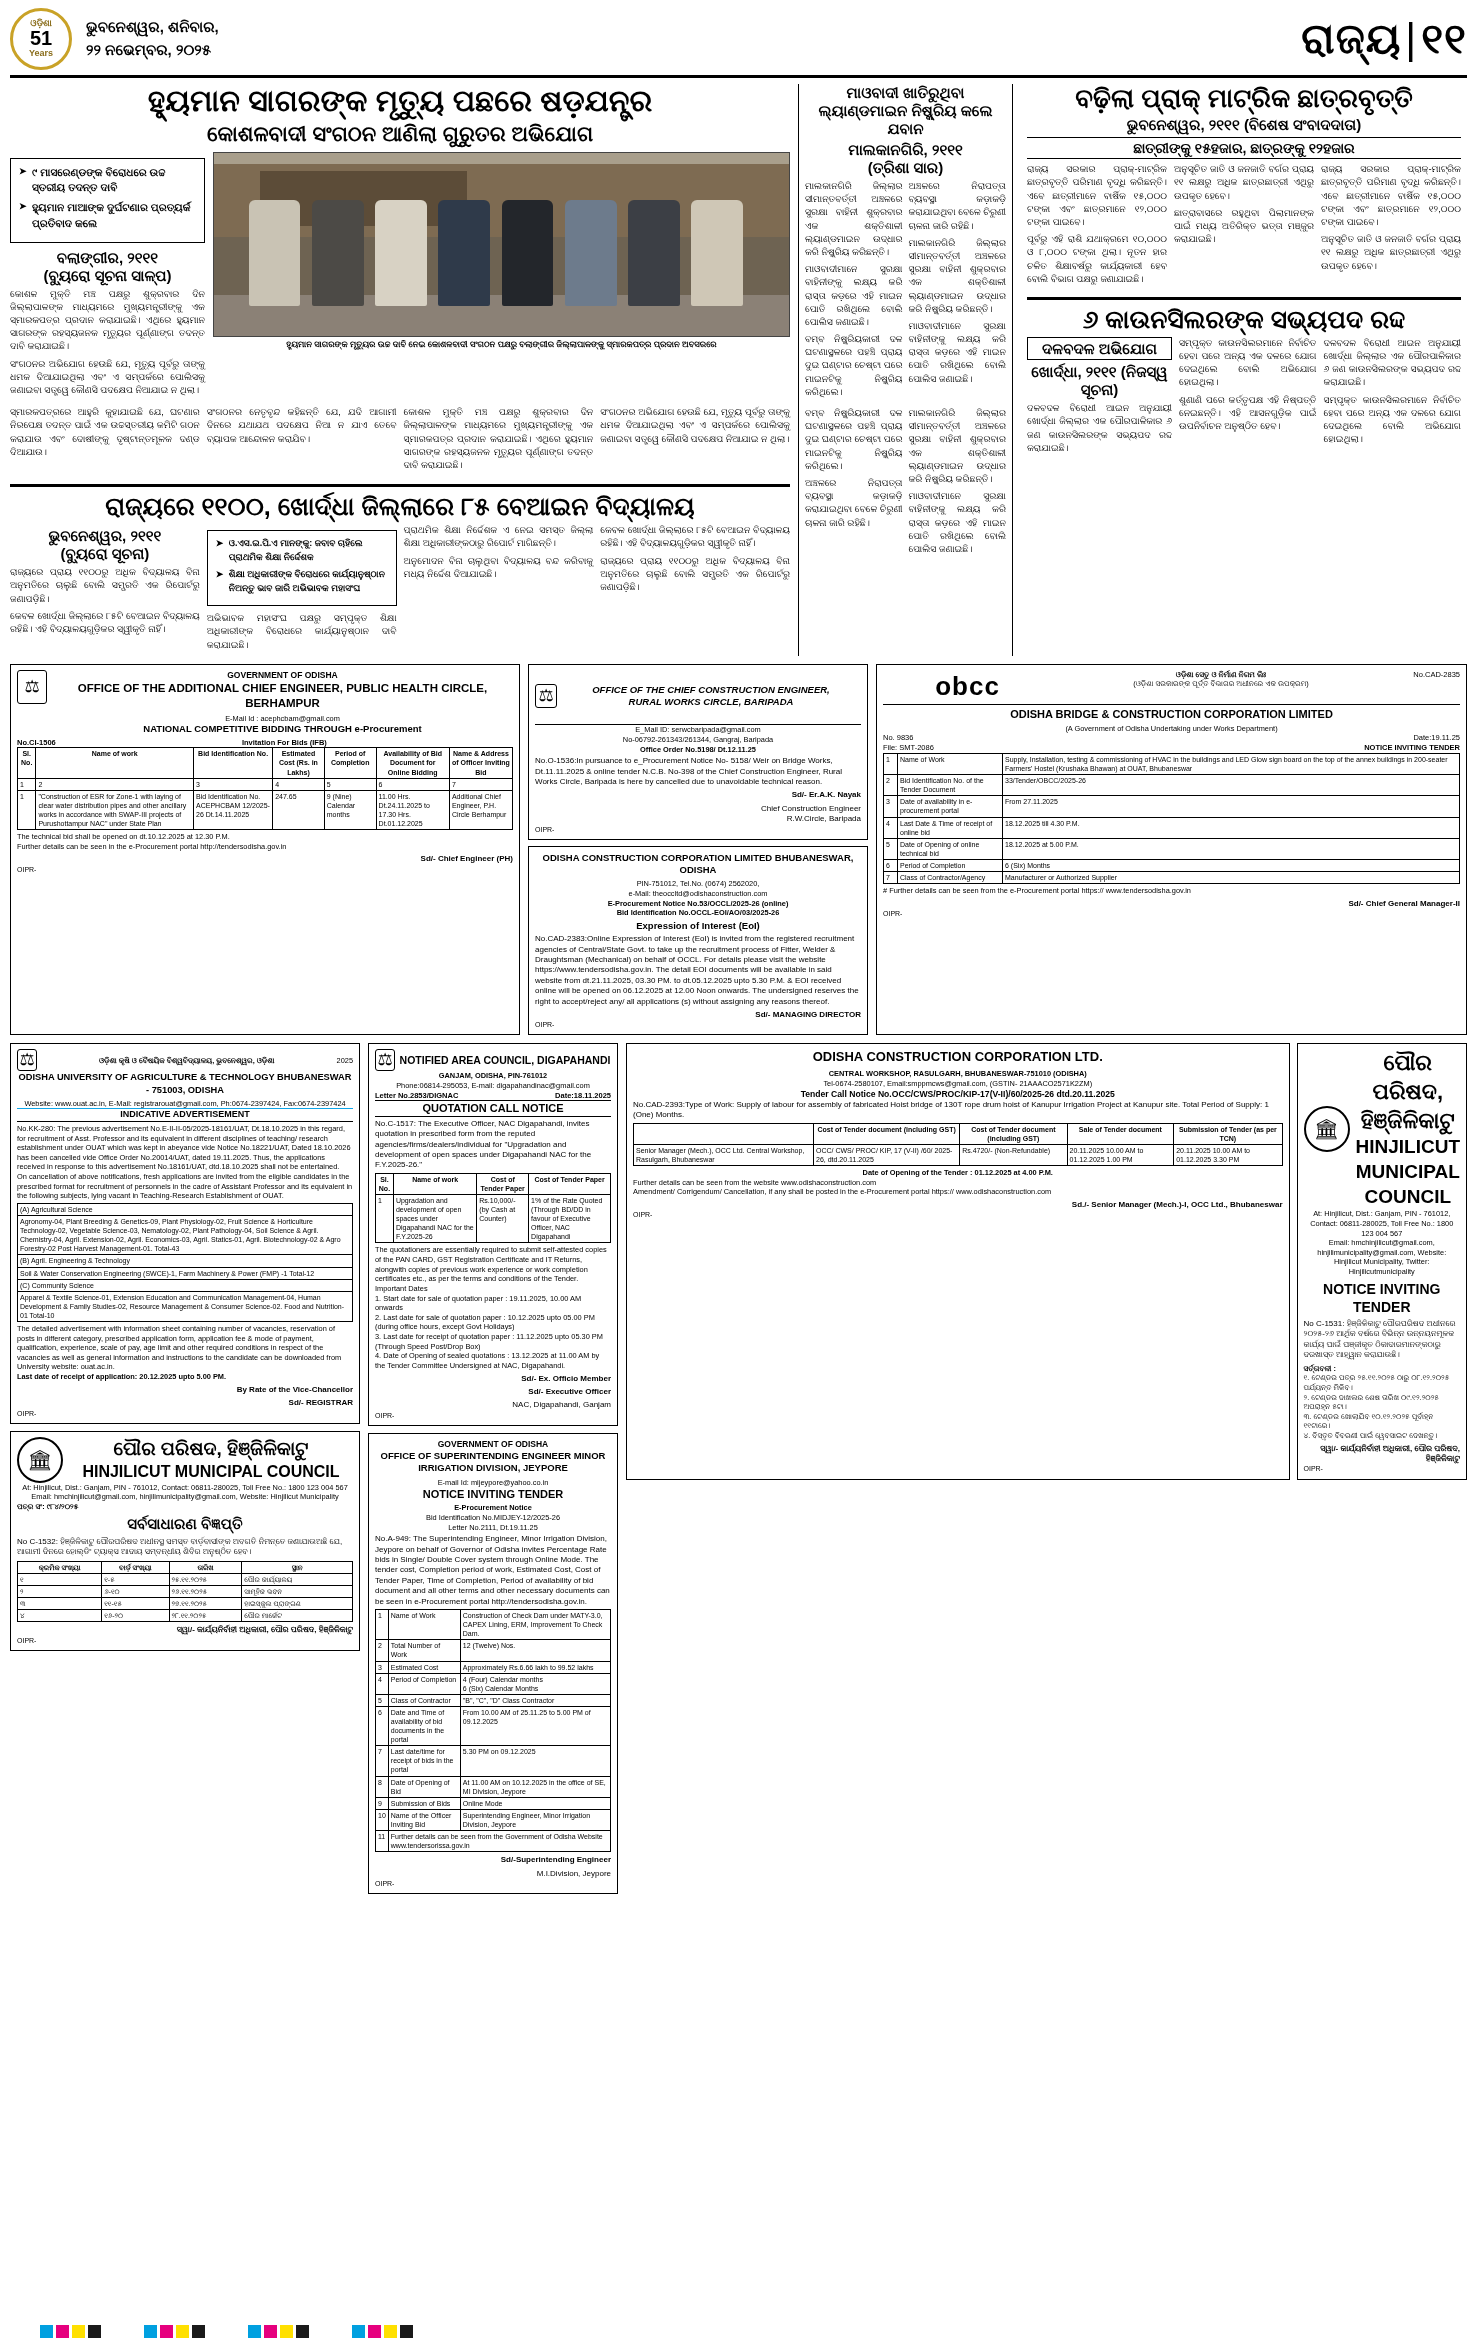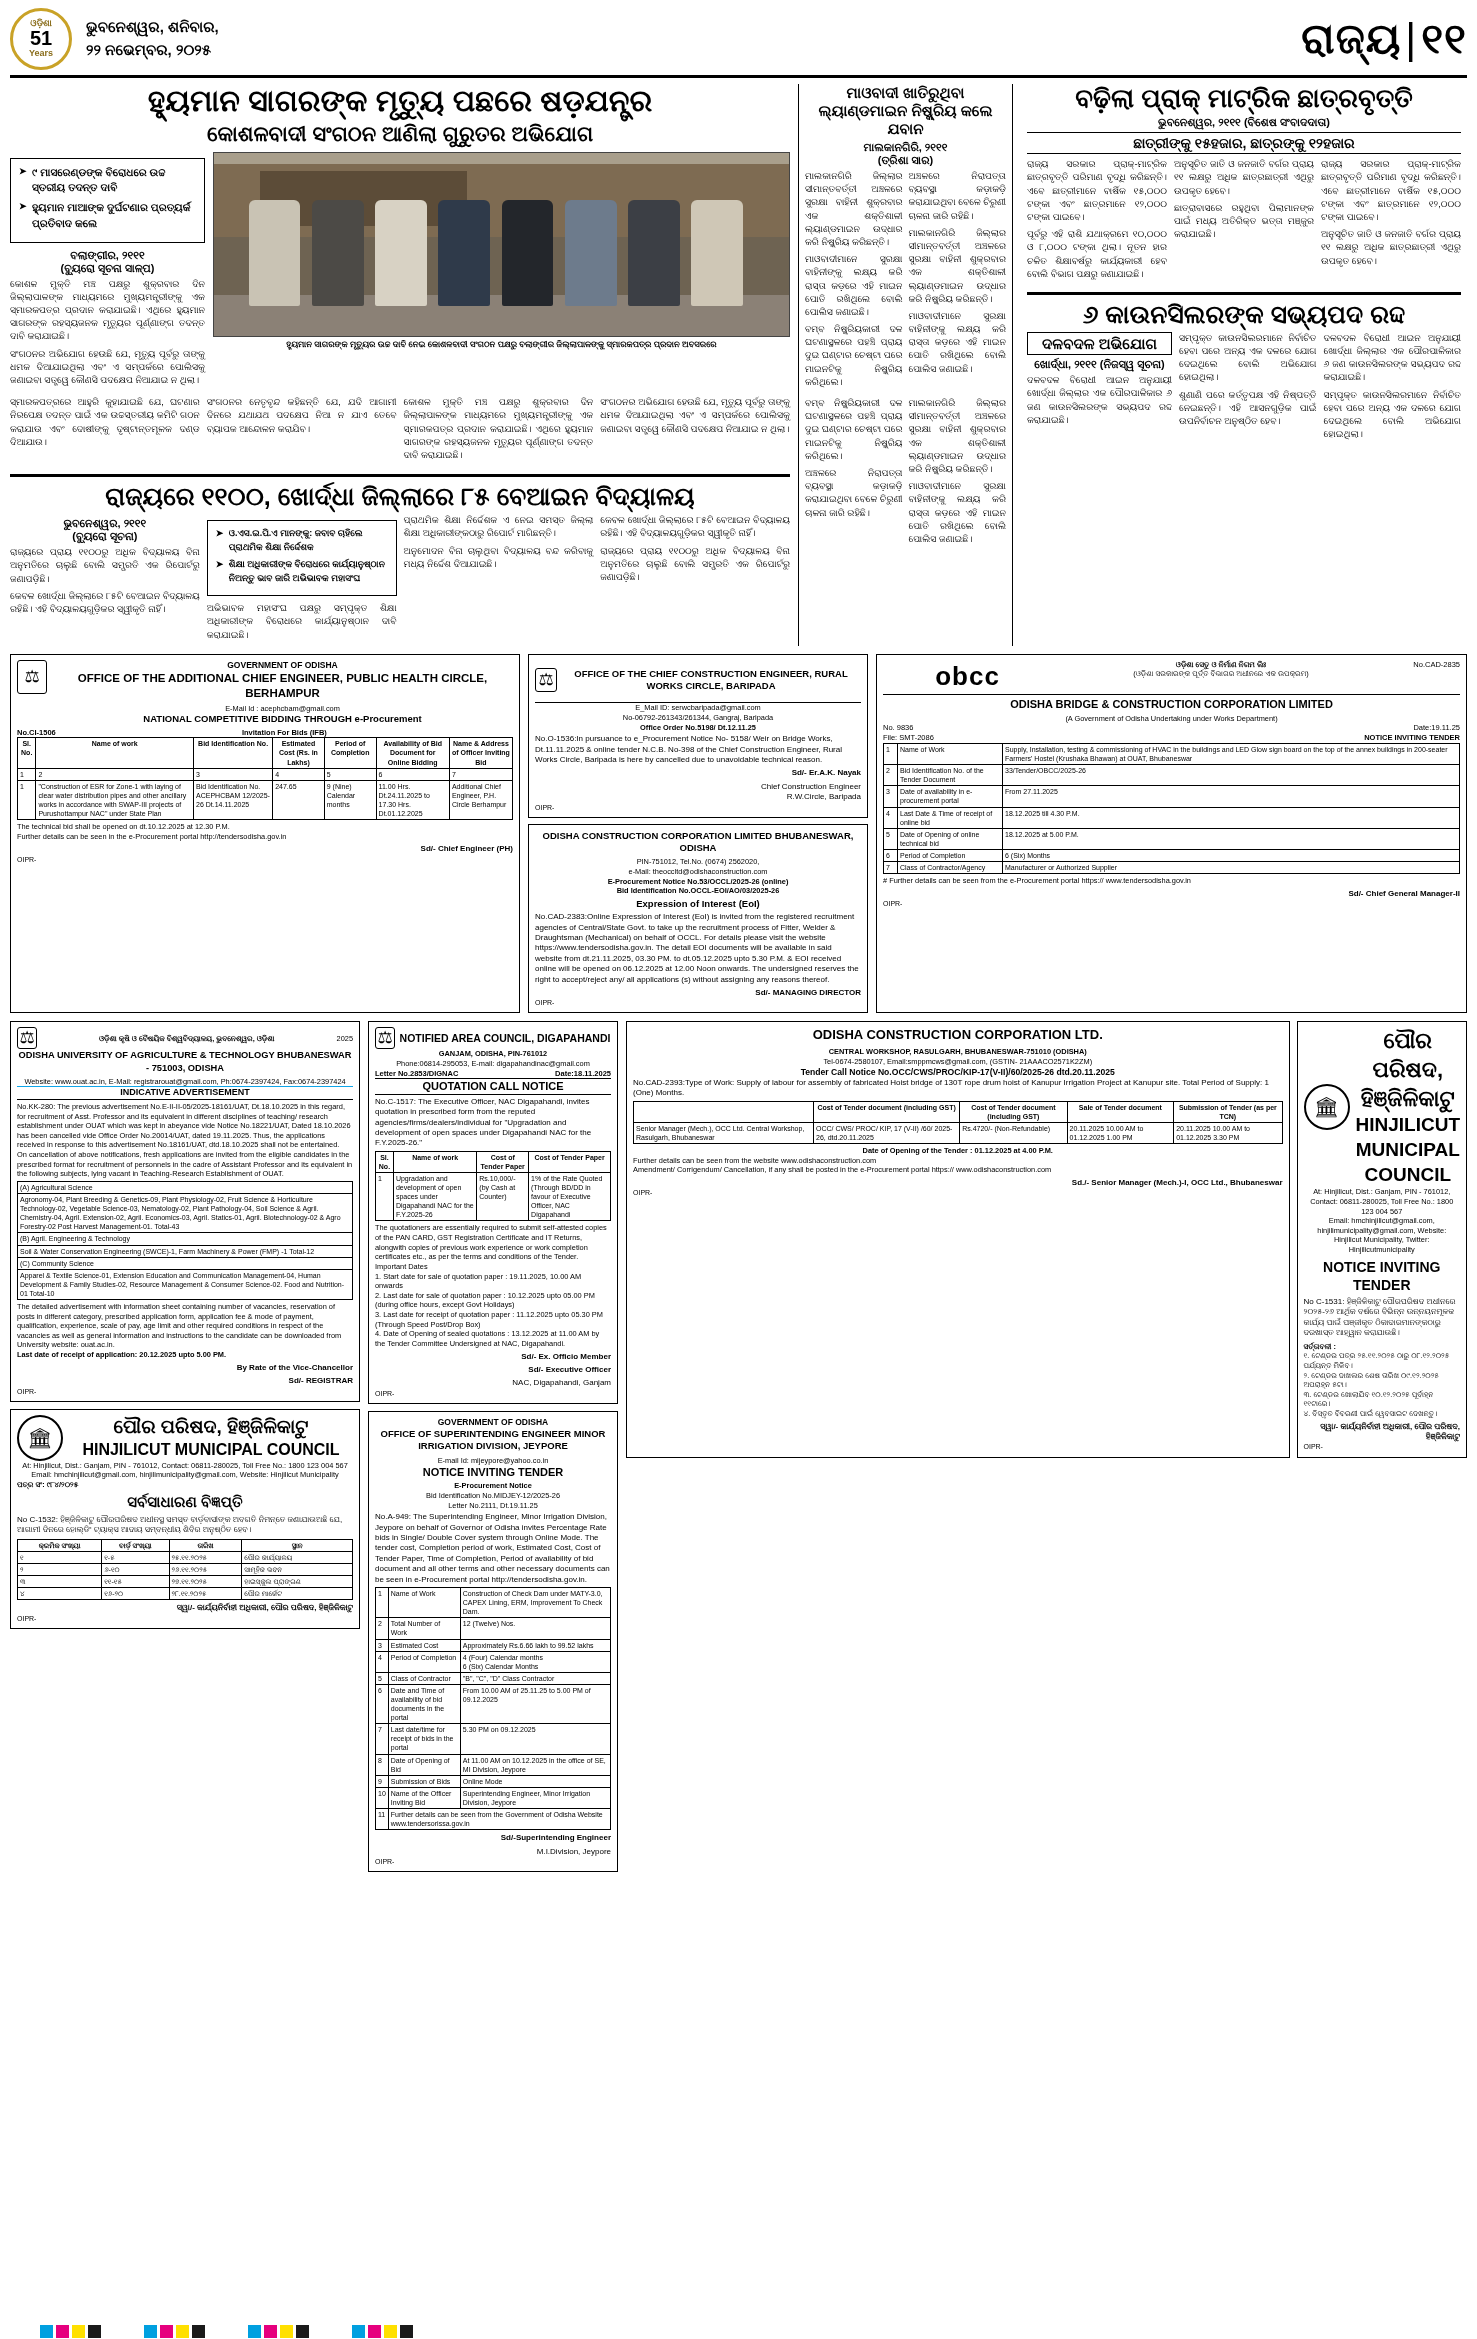--- a/index.html
+++ b/index.html
@@ -27,21 +27,21 @@
   .masthead-title .bar { font-weight:normal; padding:0 4px; }
   .hl { font-weight:bold; }
 
   .body-col { font-size:9.3px; line-height:1.42; text-align:justify; }
   .body-col p { margin:0 0 4px 0; }
 
   .headline {
     font-size:30px; font-weight:bold; line-height:1.12; text-align:center;
   }
   .subheadline { font-size:21px; font-weight:bold; text-align:center; line-height:1.15; }
-  .dateline { font-size:11px; font-weight:bold; text-align:center; margin:3px 0; }
+  .dateline { font-size:15px; font-weight:bold; text-align:center; margin:3px 0; }
 
   
   .top-region { display:flex; gap:8px; margin-top:6px; }
   .col-left { width:780px; }
   .col-mid { width:215px; border-left:1px solid #000; border-right:1px solid #000; padding:0 6px; }
   .col-right { width:440px; padding-left:6px; }
 
   .bullets { border:1px solid #000; padding:6px 8px; font-size:10.5px; line-height:1.5; margin:6px 0; font-weight:bold;}
   .bullets li { margin-bottom:4px; list-style:none; position:relative; padding-left:13px;}
   .bullets li:before { content:"➤"; position:absolute; left:0; font-size:9px; }
@@ -322,21 +322,21 @@
       <div class="small" style="white-space:pre-line; margin-top:2px;">The technical bid shall be opened on dt.10.12.2025 at 12.30 P.M.
 Further details can be seen in the e-Procurement portal http://tendersodisha.gov.in</div>
       <div class="sd">Sd/- Chief Engineer (PH)</div>
       <div class="oipr">OIPR-</div>
     </div>
 
     <div style="width:340px; display:flex; flex-direction:column; gap:6px;">
       <div class="ad">
         <div style="display:flex; gap:4px; align-items:center; border-bottom:1px solid #000; padding-bottom:2px;">
           <span class="emblem" style="width:22px;height:24px;"></span>
-          <h4 style="flex:1; margin:8px; font-size:9.5px;">OFFICE OF THE CHIEF CONSTRUCTION ENGINEER, RURAL WORKS CIRCLE, BARIPADA</h4>
+          <h4 style="flex:1; margin:14px; font-size:9.5px;font-style:italic;">OFFICE OF THE CHIEF CONSTRUCTION ENGINEER, RURAL WORKS CIRCLE, BARIPADA</h4>
         </div>
         <div class="center small">E_Mail ID: serwcbaripada@gmail.com</div>
         <div class="center small">No-06792-261343/261344, Gangraj, Baripada</div>
         <div class="center small hl">Office Order No.5198/ Dt.12.11.25</div>
         <div style="margin-top:2px;">No.O-1536:In pursuance to e_Procurement Notice No- 5158/ Weir on Bridge Works, Dt.11.11.2025 &amp; online tender N.C.B. No-398 of the Chief Construction Engineer, Rural Works Circle, Baripada is here by cancelled due to unavoidable technical reason.</div>
         <div class="sd">Sd/- Er.A.K. Nayak</div>
         <div class="sd" style="white-space:pre-line; font-weight:normal;">Chief Construction Engineer
 R.W.Circle, Baripada</div>
         <div class="oipr">OIPR-</div>
       </div>

